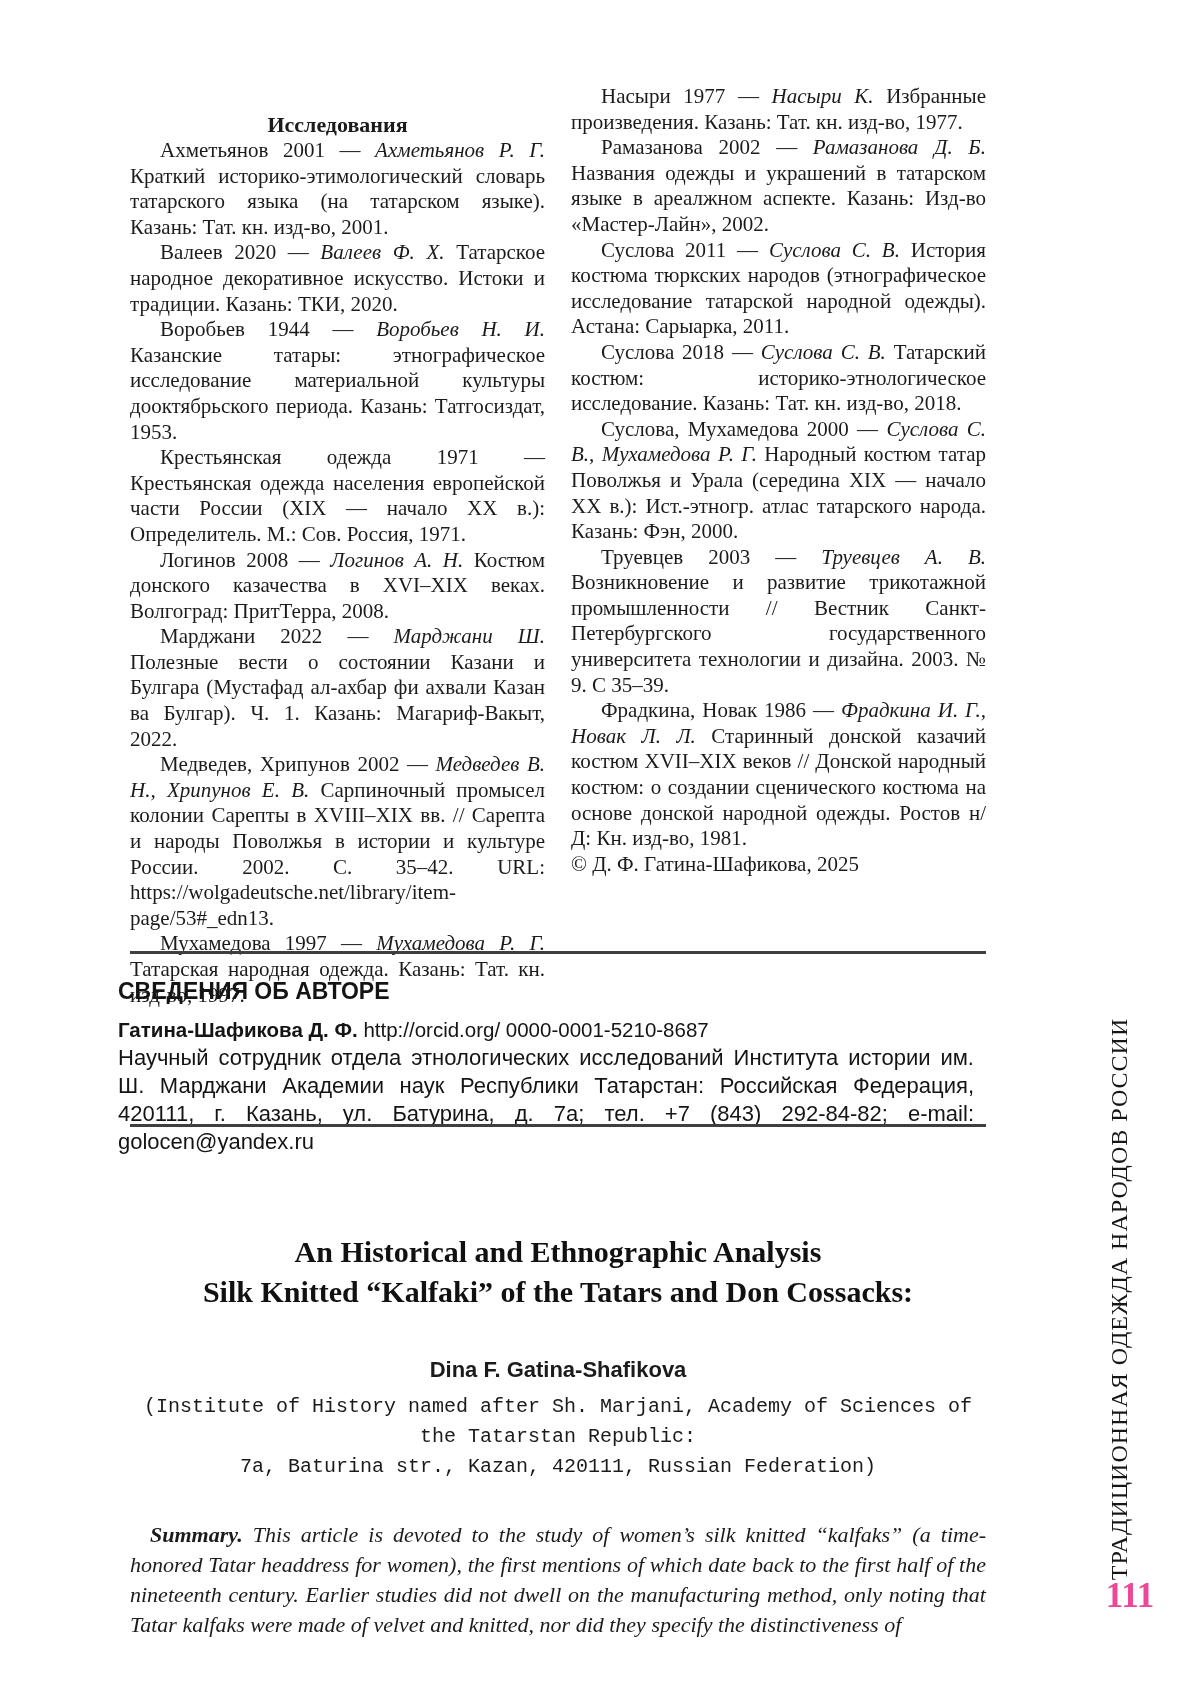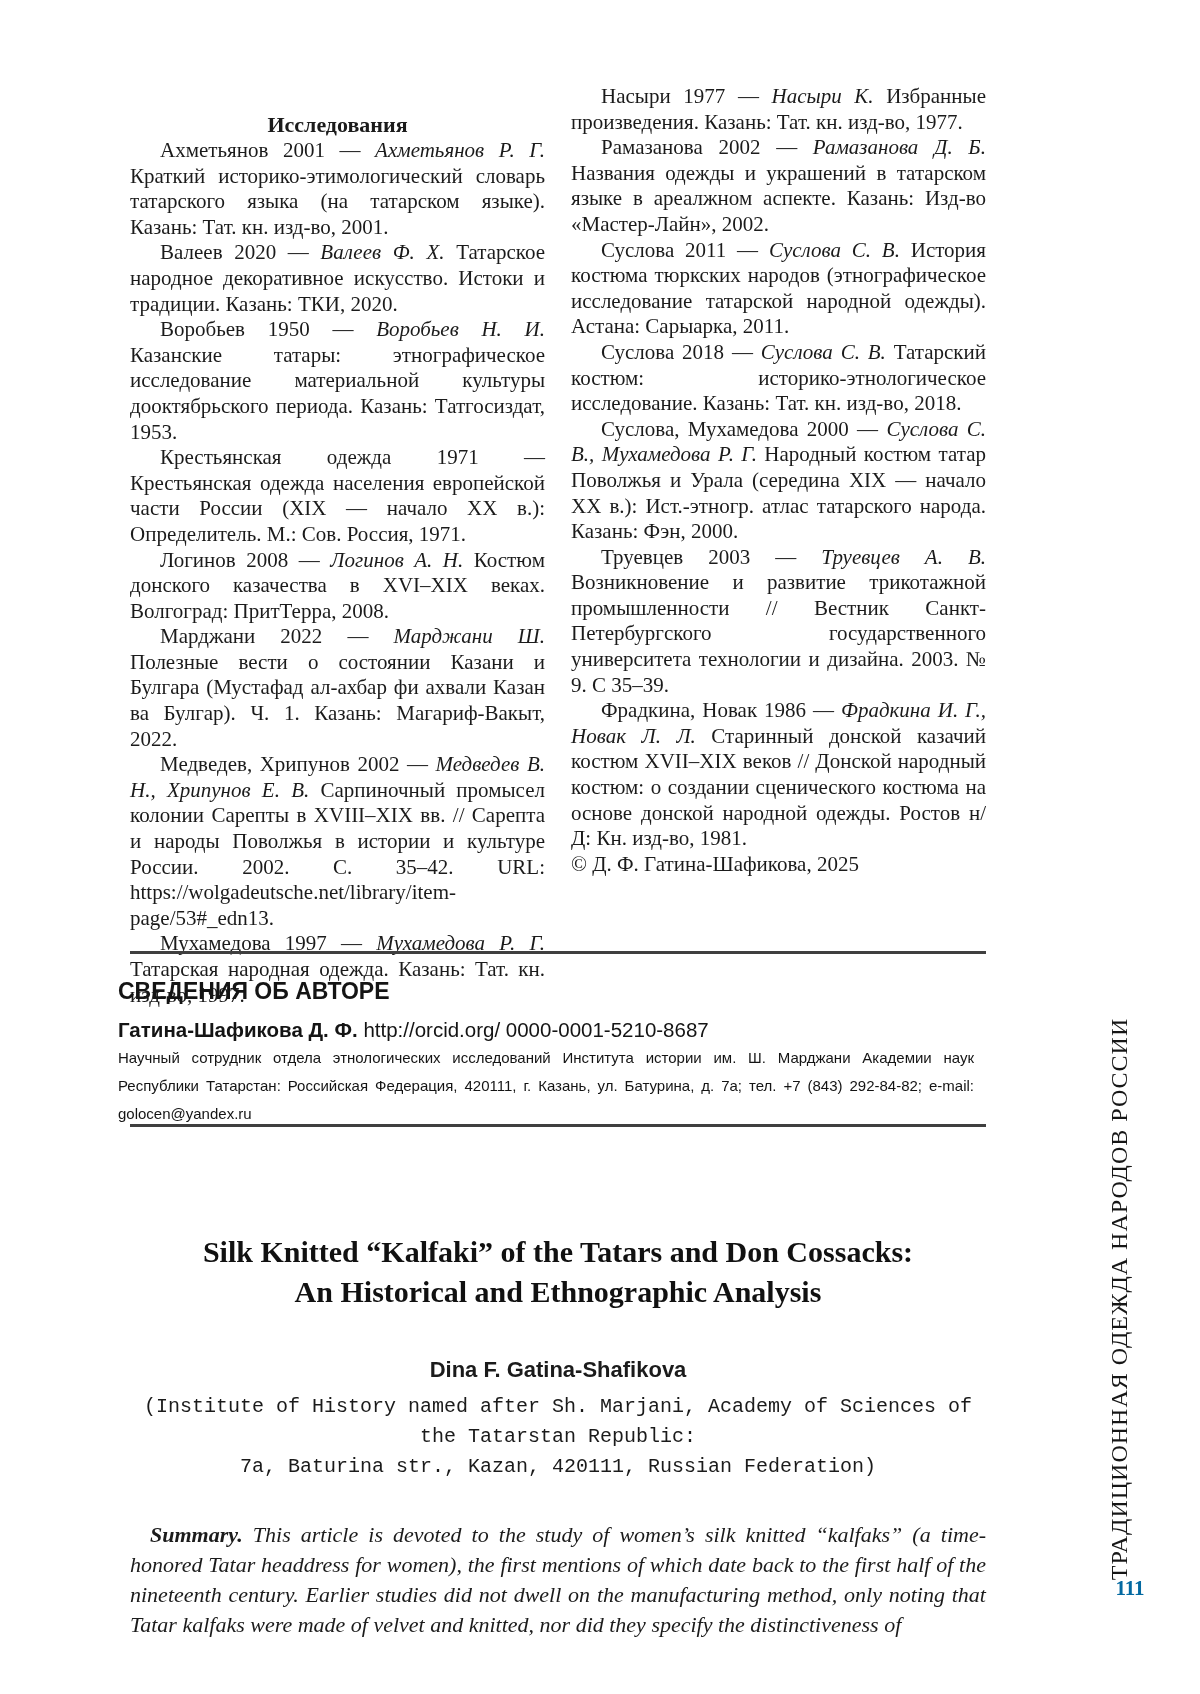--- a/index.html
+++ b/index.html
@@ -43,21 +43,21 @@
   .rule-bottom{top:1124px;}
   
   .author-info{
     position:absolute;left:118px;top:976px;width:856px;
     font-family:"Liberation Sans", sans-serif;
     color:#141414;
   }
   .ai-heading{margin:0;font-size:23px;line-height:30px;font-weight:bold;}
   .ai-name-line{margin:10px 0 0 0;font-size:20.5px;line-height:28px;}
   .ai-name{font-weight:bold;}
-  .ai-bio{margin:0;font-size:15px;line-height:28px;text-align:justify;}
+  .ai-bio{margin:0;font-size:22px;line-height:28px;text-align:justify;}
   
   .english{
     position:absolute;left:130px;top:1232px;width:856px;
     text-align:center;
   }
   .eng-title{
     margin:0;font-family:"Liberation Serif", serif;
     font-weight:bold;font-size:30px;line-height:40px;color:#111;
   }
   .eng-author{
@@ -82,37 +82,37 @@
   .side-label{
     position:absolute;left:1119px;top:1299px;
     transform:translate(-50%,-50%) rotate(-90deg);
     white-space:nowrap;
     font-family:"Liberation Serif", serif;
     font-size:24px;letter-spacing:1px;color:#161616;
   }
   .page-number{
     position:absolute;left:1100px;top:1576px;width:60px;
     font-family:"Liberation Serif", serif;
-    font-weight:bold;font-size:21px;color:#0369a1;
+    font-weight:bold;font-size:35px;color:#ec4899;
     text-align:center;
   }
 </style>
 </head>
 <body>
 
 <div class="page">
 
   <div class="bib-columns">
 
     <div class="bib-col bib-col-left">
       <h2 class="bib-heading">Исследования</h2>
 
       <p class="bib-entry"><span>Ахметьянов 2001 — </span><i>Ахметьянов Р. Г. </i><span>Краткий историко-этимологический словарь татарского языка (на татарском языке). Казань: Тат. кн. изд-во, 2001.</span></p>
       <p class="bib-entry"><span>Валеев 2020 — </span><i>Валеев Ф. Х. </i><span>Татарское народное декоративное искусство. Истоки и традиции. Казань: ТКИ, 2020.</span></p>
-      <p class="bib-entry"><span>Воробьев 1950 — </span><i>Воробьев Н. И. </i><span>Казанские татары: этнографическое исследование материальной культуры дооктябрьского периода. Казань: Татгосиздат, 1953.</span></p>
+      <p class="bib-entry"><span>Воробьев 1944 — </span><i>Воробьев Н. И. </i><span>Казанские татары: этнографическое исследование материальной культуры дооктябрьского периода. Казань: Татгосиздат, 1953.</span></p>
       <p class="bib-entry"><span>Крестьянская одежда 1971 — </span><i></i><span>Крестьянская одежда населения европейской части России (XIX — начало XX в.): Определитель. М.: Сов. Россия, 1971.</span></p>
       <p class="bib-entry"><span>Логинов 2008 — </span><i>Логинов А. Н. </i><span>Костюм донского казачества в XVI–XIX веках. Волгоград: ПритТерра, 2008.</span></p>
       <p class="bib-entry"><span>Марджани 2022 — </span><i>Марджани Ш. </i><span>Полезные вести о состоянии Казани и Булгара (Мустафад ал-ахбар фи ахвали Казан ва Булгар). Ч. 1. Казань: Магариф-Вакыт, 2022.</span></p>
       <p class="bib-entry"><span>Медведев, Хрипунов 2002 — </span><i>Медведев В. Н., Хрипунов Е. В. </i><span>Сарпиночный промысел колонии Сарепты в XVIII–XIX вв. // Сарепта и народы Поволжья в истории и культуре России. 2002. С. 35–42. URL: https://wolgadeutsche.net/library/item-page/53#_edn13.</span></p>
       <p class="bib-entry"><span>Мухамедова 1997 — </span><i>Мухамедова Р. Г. </i><span>Татарская народная одежда. Казань: Тат. кн. изд-во, 1997.</span></p>
     </div>
 
     <div class="bib-col">
       <p class="bib-entry"><span>Насыри 1977 — </span><i>Насыри К. </i><span>Избранные произведения. Казань: Тат. кн. изд-во, 1977.</span></p>
       <p class="bib-entry"><span>Рамазанова 2002 — </span><i>Рамазанова Д. Б. </i><span>Названия одежды и украшений в татарском языке в ареалжном аспекте. Казань: Изд-во «Мастер-Лайн», 2002.</span></p>
@@ -129,22 +129,22 @@
 
   <div class="author-info">
     <p class="ai-heading">СВЕДЕНИЯ ОБ АВТОРЕ</p>
     <p class="ai-name-line"><span class="ai-name">Гатина-Шафикова Д. Ф.</span><span> http://orcid.org/ 0000-0001-5210-8687</span></p>
     <p class="ai-bio">Научный сотрудник отдела этнологических исследований Института истории им. Ш. Марджани Академии наук Республики Татарстан: Российская Федерация, 420111, г. Казань, ул. Батурина, д. 7а; тел. +7 (843) 292-84-82; e-mail: golocen@yandex.ru</p>
   </div>
 
   <div class="rule rule-bottom"></div>
 
   <div class="english">
+    <h1 class="eng-title">An Historical and Ethnographic Analysis</h1>
     <h1 class="eng-title">Silk Knitted “Kalfaki” of the Tatars and Don Cossacks:</h1>
-    <h1 class="eng-title">An Historical and Ethnographic Analysis</h1>
     <p class="eng-author">Dina F. Gatina-Shafikova</p>
     <p class="eng-affiliation">(Institute of History named after Sh. Marjani, Academy of Sciences of the Tatarstan Republic:</p>
     <p class="eng-affiliation" style="margin-top:0;">7a, Baturina str., Kazan, 420111, Russian Federation)</p>
     <p class="summary"><span class="summary-label">Summary.</span><span> This article is devoted to the study of women’s silk knitted “kalfaks” (a time-honored Tatar headdress for women), the first mentions of which date back to the first half of the nineteenth century. Earlier studies did not dwell on the manufacturing method, only noting that Tatar kalfaks were made of velvet and knitted, nor did they specify the distinctiveness of</span></p>
   </div>
 
   <div class="side-label">ТРАДИЦИОННАЯ ОДЕЖДА НАРОДОВ РОССИИ</div>
 
   <div class="page-number">111</div>
 

